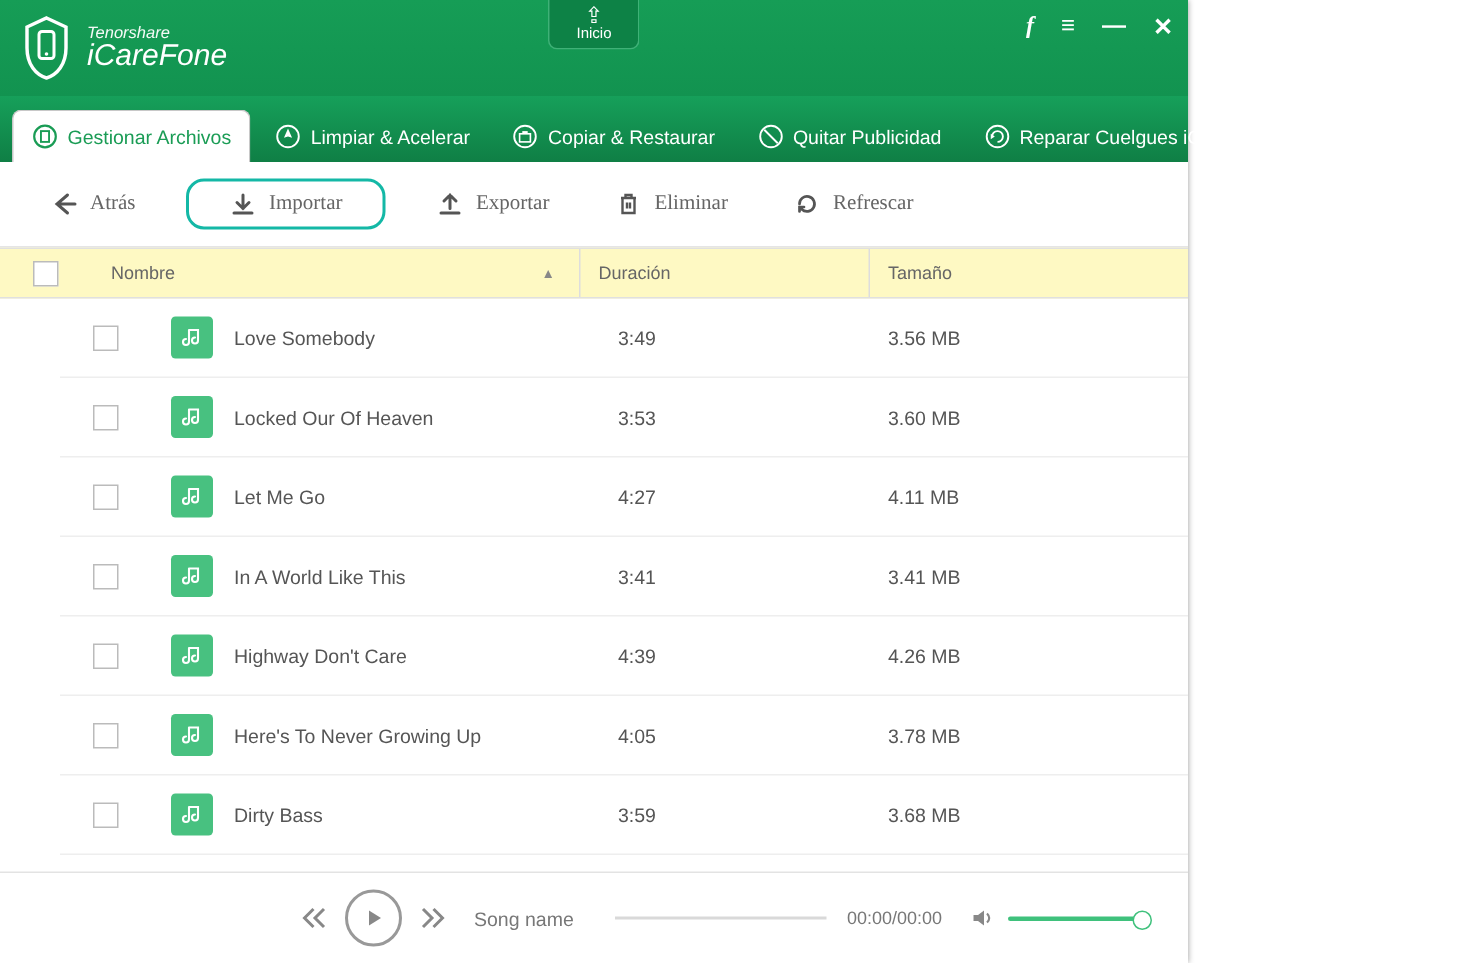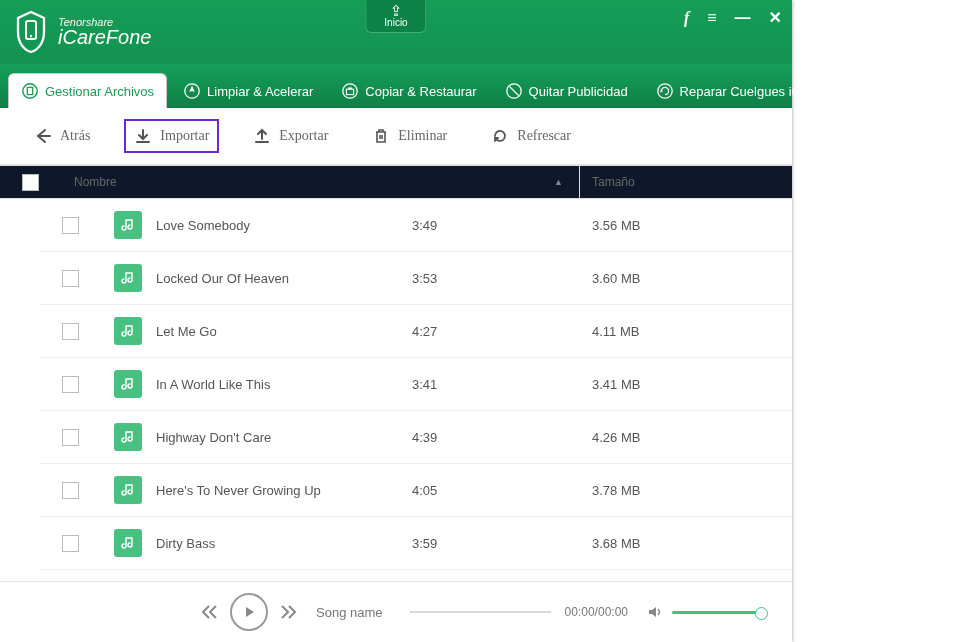--- a/index.html
+++ b/index.html
@@ -16,24 +16,24 @@
   .titlebar-right{position:absolute;right:10px;top:8px;display:flex;gap:18px;align-items:center;font-size:16px;font-weight:bold;}
   .titlebar-right span{cursor:pointer;}
   
   .tabs{height:44px;background:linear-gradient(#16a05a,#0f7f45);display:flex;align-items:end;padding:0 8px;gap:4px;}
   .tab{display:flex;align-items:center;gap:6px;padding:8px 12px;color:#fff;font-size:13px;cursor:pointer;border-radius:6px 6px 0 0;white-space:nowrap;margin-top:48px;}
   .tab.active{background:#fff;color:#1a9c55;border:1px solid #c8c8c8;border-bottom:none;}
   .tab .ticon{width:18px;height:18px;flex:0 0 18px;}
   
   .toolbar{height:56px;display:flex;align-items:center;gap:24px;padding:0 24px;border-bottom:1px solid #e5e5e5;color:#666;font-family:Liberation Serif, serif;}
   .tbtn{display:flex;align-items:center;gap:8px;cursor:pointer;font-size:14px;padding:6px 10px;}
-  .tbtn.hl{border:2px solid #6d28d9;border-radius:0;padding:6px 8px;}
+  .tbtn.hl{border:2px solid #14b8a6;border-radius:12px;padding:6px 27px;}
   .tbtn svg{width:18px;height:18px;}
   
-  .thead{height:32px;display:flex;align-items:center;border-top:1px solid #e0e0e0;border-bottom:1px solid #e0e0e0;background:#0f172a;font-size:12px;color:#666;}
+  .thead{height:32px;display:flex;align-items:center;border-top:1px solid #e0e0e0;border-bottom:1px solid #e0e0e0;background:#fef9c3;font-size:12px;color:#666;}
   .col-chk{width:60px;display:flex;justify-content:center;}
   .col-name{flex:1;padding-left:14px;display:flex;align-items:center;gap:6px;}
   .col-dur{width:180px;}
   .col-size{width:200px;}
   .sep{border-left:1px solid #ddd;height:100%;display:flex;align-items:center;padding-left:12px;}
   .rows{flex:1;overflow:auto;}
   .row{height:52px;display:flex;align-items:center;border-bottom:1px solid #eee;color:#555;font-size:13px;margin-left:40px;}
   .row .col-name{display:flex;align-items:center;gap:14px;}
   .mus{width:28px;height:28px;background:#48c180;border-radius:3px;display:flex;align-items:center;justify-content:center;color:#fff;}
   .chk{width:15px;height:15px;border:1px solid #bbb;background:#fff;cursor:pointer;}
@@ -163,20 +163,23 @@
   <div class="thead">
     <div class="col-chk">
         <div class="chk"></div>
       </div>
     <div class="col-name">
       <span>Nombre</span>
       <span style="flex:1"></span>
       <span class="sort-caret">▲</span>
       <span style="width:10px"></span>
     </div>
+    <div class="col-dur sep">
+        <span>Duración</span>
+      </div>
     <div class="col-size sep">
         <span>Tamaño</span>
       </div>
   </div>
 
   <div class="rows" id="rows">
       <div class="row">
         <div class="col-chk">
           <div class="chk"></div>
         </div>

